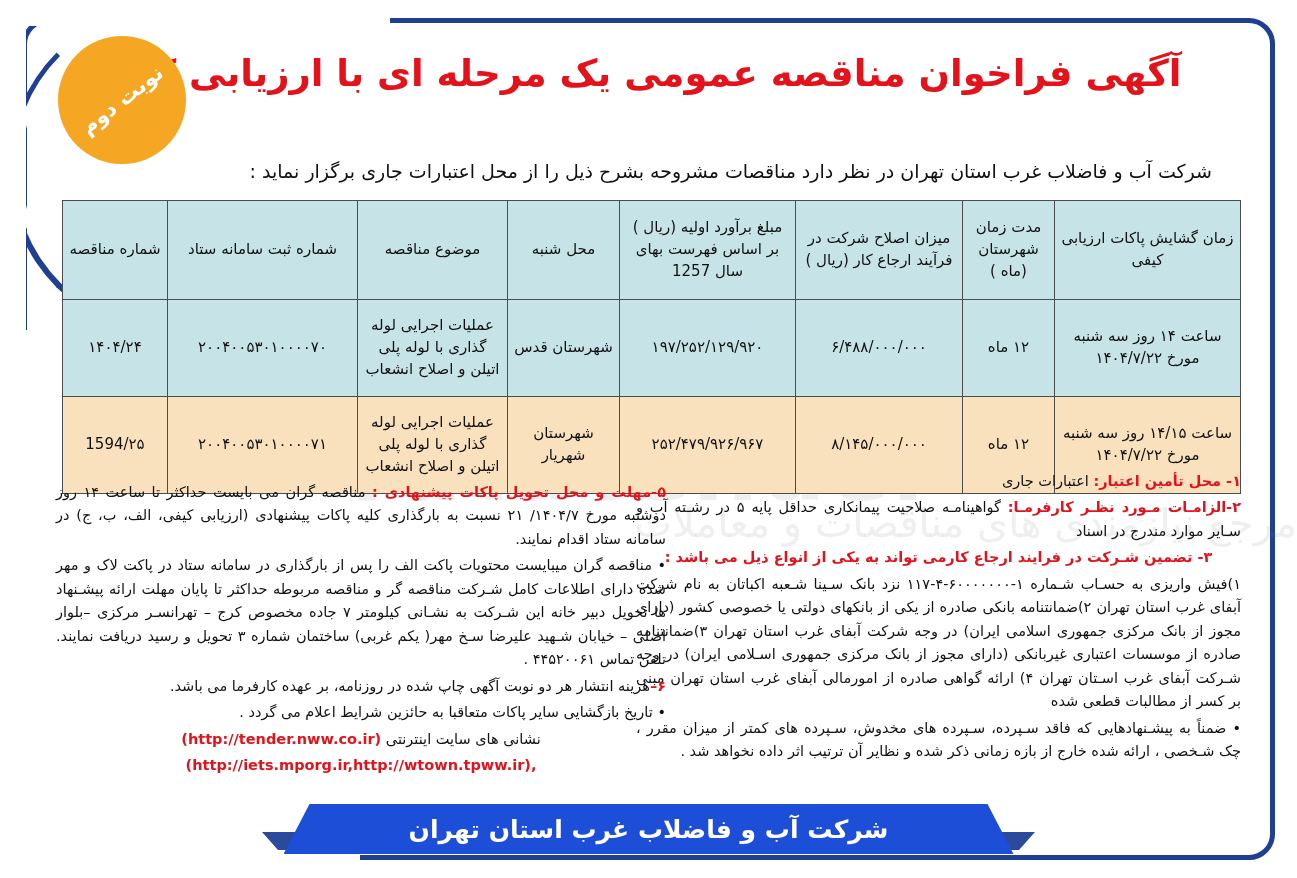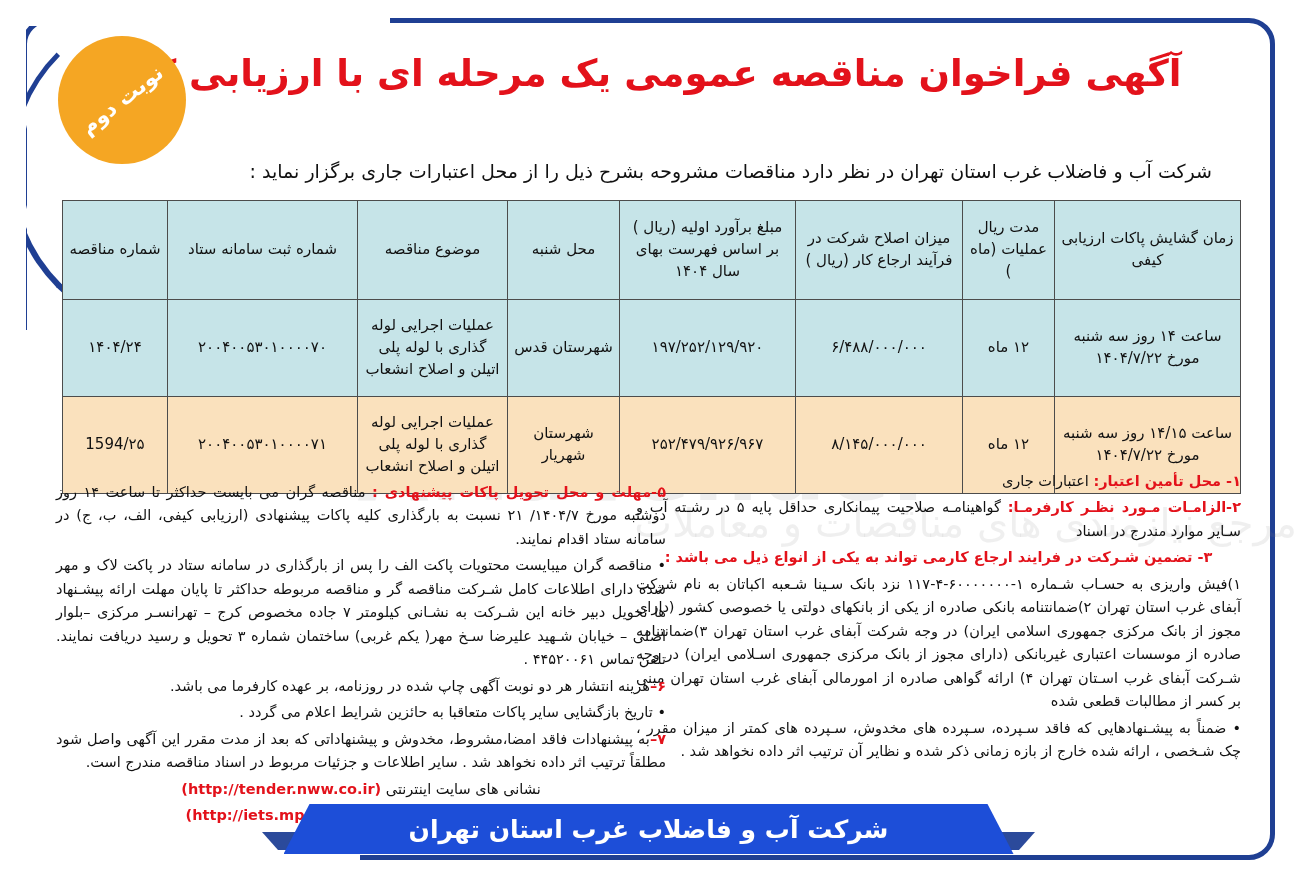--- a/index.html
+++ b/index.html
@@ -242,23 +242,23 @@
         <col class="col-6">
         <col class="col-5">
       <col class="col-4">
         <col class="col-3">
         <col class="col-2">
         <col class="col-1">
     </colgroup>
     <thead>
       <tr>
         <th>زمان گشایش پاکات ارزیابی کیفی</th>
-        <th>مدت ریال عملیات (ماه )</th>
+        <th>مدت زمان شهرستان (ماه )</th>
         <th>میزان اصلاح شرکت در فرآیند ارجاع کار (ریال )</th>
-        <th>مبلغ برآورد اولیه (ریال ) بر اساس فهرست بهای سال ۱۴۰۴</th>
+        <th>مبلغ برآورد اولیه (ریال ) بر اساس فهرست بهای سال 1257</th>
         <th>محل شنبه</th>
         <th>موضوع مناقصه</th>
         <th>شماره ثبت سامانه ستاد</th>
         <th>شماره مناقصه</th>
       </tr>
     </thead>
     <tbody>
       <tr class="row-a">
         <td>ساعت ۱۴ روز سه شنبه مورخ ۱۴۰۴/۷/۲۲</td>
         <td>۱۲ ماه</td>
@@ -300,23 +300,20 @@
 
     <div class="col-left">
       <p class="p">
         <span class="lbl">۵-مهلت و محل تحویل پاکات پیشنهادی :</span><span> مناقصه گران می بایست حداکثر تا ساعت ۱۴ روز دوشنبه مورخ ۱۴۰۴/۷/ ۲۱ نسبت به بارگذاری کلیه پاکات پیشنهادی (ارزیابی کیفی، الف، ب، ج) در سامانه ستاد اقدام نمایند.</span>
       </p>
       <p class="p">• مناقصه گران میبایست محتویات پاکت الف را پس از بارگذاری در سامانه ستاد در پاکت لاک و مهر شده دارای اطلاعات کامل شـرکت مناقصه گر و مناقصه مربوطه حداکثر تا پایان مهلت ارائه پیشـنهاد ها تحویل دبیر خانه این شـرکت به نشـانی کیلومتر ۷ جاده مخصوص کرج – تهرانسـر مرکزی –بلوار اصلی – خیابان شـهید علیرضا سـخ مهر( یکم غربی) ساختمان شماره ۳ تحویل و رسید دریافت نمایند. تلفن تماس ۴۴۵۲۰۰۶۱ .</p>
       <p class="p">
         <span class="num">۶–</span><span>هزینه انتشار هر دو نوبت آگهی چاپ شده در روزنامه، بر عهده کارفرما می باشد.</span>
       </p>
       <p class="p">• تاریخ بازگشایی سایر پاکات متعاقبا به حائزین شرایط اعلام می گردد .</p>
-      <p class="p">
-        <span class="num">۷–</span><span>به پیشنهادات فاقد امضا،مشروط، مخدوش و پیشنهاداتی که بعد از مدت مقرر این آگهی واصل شود مطلقاً ترتیب اثر داده نخواهد شد . سایر اطلاعات و جزئیات مربوط در اسناد مناقصه مندرج است.</span>
-      </p>
       <p class="p urlline">
         <span>نشانی های سایت اینترنتی</span>
         <span class="url">(http://tender.nww.co.ir)</span>
       </p>
       <p class="p urlline">
         <span class="url">(http://iets.mporg.ir,http://wtown.tpww.ir),</span>
       </p>
     </div>
 
   </div>

